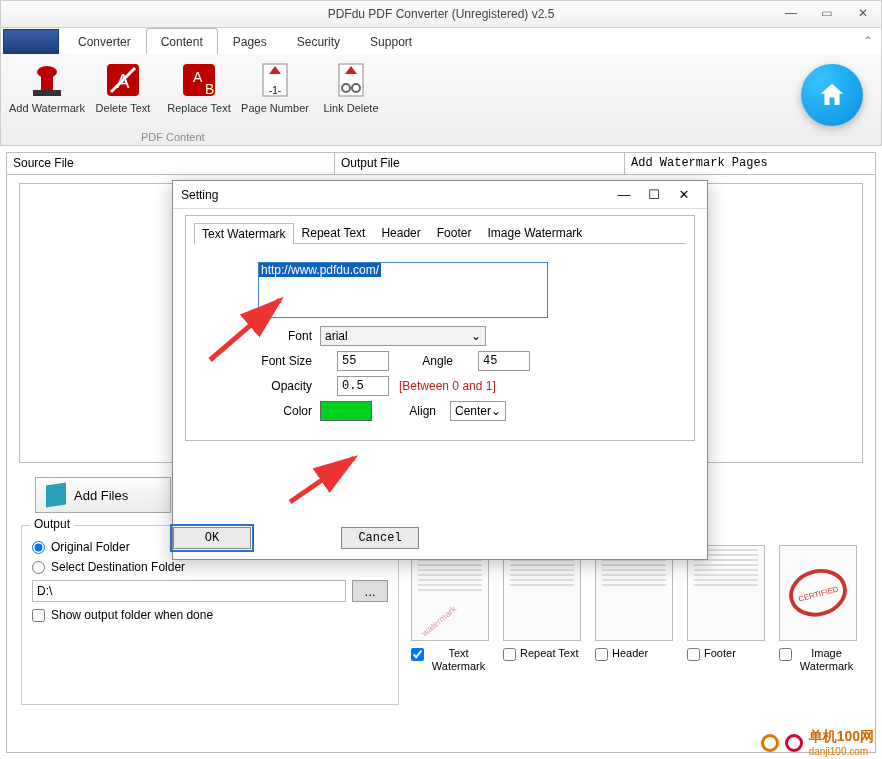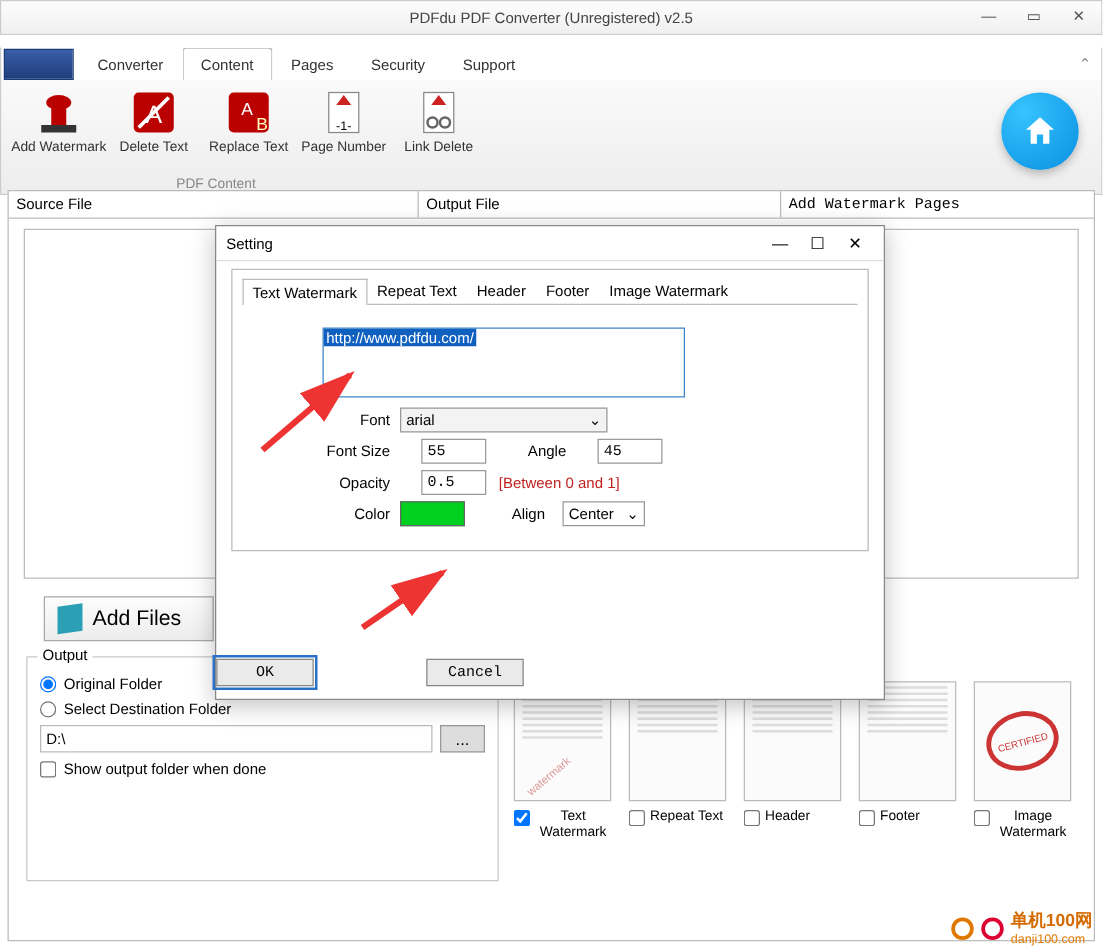--- a/index.html
+++ b/index.html
@@ -3,21 +3,21 @@
 <meta charset="utf-8">
 <style>
 * { box-sizing: border-box; margin: 0; padding: 0; font-family: "Segoe UI", Tahoma, sans-serif; }
 body { background: #fff; width: 882px; height: 759px; position: relative; overflow: hidden; }
 
 .titlebar { height: 28px; background: linear-gradient(#fdfdfd,#f0f0f0); border: 1px solid #ccc; display: flex; align-items: center; position: relative; }
 .titlebar-spacer { flex: 1; }
 .title-text { position: absolute; left: 50%; transform: translateX(-50%); font-size: 12px; color: #444; }
 .win-btn { width: 28px; height: 16px; margin: 0 4px; font-size: 12px; text-align: center; color: #555; cursor: pointer; }
 
-.ribbon-tabs { height: 26px; background: #fff; border-left: 1px solid #ccc; border-right:1px solid #ccc; display: flex; align-items: stretch; margin-top: 10px; }
+.ribbon-tabs { height: 26px; background: #fff; border-left: 1px solid #ccc; border-right:1px solid #ccc; display: flex; align-items: stretch; }
 .file-tab { width: 56px; background: linear-gradient(#3a5fa8,#1e3d7a); border: 1px solid #1a3a7a; margin: 1px 4px 0 2px; }
 .rtab { padding: 0 14px; font-size: 12px; display: flex; align-items: center; color: #333; border: 1px solid transparent; border-bottom: none; cursor: pointer; }
 .rtab.active { background: #fff; border-color: #bbb; border-top-left-radius: 3px; border-top-right-radius: 3px; }
 .collapse-caret { margin-left: auto; margin-right: 8px; color: #888; font-size: 12px; align-self: center; }
 
 .ribbon-body { height: 92px; background: linear-gradient(#fafafa,#ededed); border: 1px solid #ccc; border-top: none; display: flex; align-items: flex-start; padding: 4px 8px; position: relative; }
 .rbtn { width: 76px; text-align: center; font-size: 11px; color: #333; cursor: pointer; }
 .rbtn .ico { width: 40px; height: 40px; margin: 2px auto 2px; }
 .group-label { position: absolute; left: 140px; bottom: 2px; font-size: 11px; color: #888; }
 
@@ -25,21 +25,21 @@
 .home-circle svg { width: 30px; height: 30px; fill: #fff; }
 
 .workarea { position: absolute; left: 6px; right: 6px; top: 152px; bottom: 6px; border: 1px solid #bcbcbc; background: #fff; }
 .cols-header { height: 22px; border-bottom: 1px solid #bcbcbc; display: flex; font-size: 12px; }
 .cols-header div { padding: 3px 6px; border-right: 1px solid #bcbcbc; }
 .col1 { width: 328px; } .col2 { width: 290px; } .col3 { flex:1; border-right:none !important;font-family:Liberation Mono, monospace; }
 
 .dropzone { margin: 8px 12px; height: 280px; border: 1px solid #bcbcbc; display:flex; align-items:center; justify-content:center; }
 .droptext { font-family: Georgia, serif; font-size: 32px; color: #cfe0ef; text-align:center; line-height:1.4; }
 
-.addfiles { position:absolute; left:28px; top:324px; width:136px; height:36px; border:1px solid #a8a8a8; background:linear-gradient(#fdfdfd,#ececec); display:flex; align-items:center; gap:8px; padding:0 10px; font-size:17px; cursor:pointer; }
+.addfiles { position:absolute; left:28px; top:324px; width:136px; height:36px; border:1px solid #a8a8a8; background:linear-gradient(#fdfdfd,#ececec); display:flex; align-items:center; gap:8px; padding:0 10px; font-size:13px; cursor:pointer; }
 .addfiles .fi { width:20px; height:22px; background:#2a9fb5; transform:skewY(-8deg); }
 
 .output-panel { position:absolute; left:14px; top:372px; width:378px; height:180px; border:1px solid #c8c8c8; padding:8px 10px; }
 .output-panel .legend { position:absolute; top:-9px; left:8px; background:#fff; padding:0 4px; font-size:12px; }
 .radio-row, .chk-row { font-size:12px; margin:6px 0; display:flex; align-items:center; gap:6px; }
 .path-row { display:flex; gap:6px; margin:6px 0; }
 .path-row input { flex:1; height:22px; border:1px solid #bbb; font-size:12px; padding:0 4px; }
 .path-row button { width:36px; height:22px; border:1px solid #999; background:#ddd; }
 
 .thumbs { position:absolute; left:404px; top:392px; right:14px; display:flex; gap:14px; }
@@ -64,21 +64,21 @@
 
 .wm-text { margin:18px 0 8px 64px; width:290px; height:56px; border:1px solid #3a84c8; font-family:"Courier New",monospace; font-size:12px; padding:0; }
 .wm-text .sel { background:#1060c0; color:#fff; display:inline-block; padding:0 2px; }
 
 .form-row { display:flex; align-items:center; font-family:"Courier New",monospace; font-size:12px; margin:5px 0 5px 40px; }
 .form-row label { width:78px; text-align:right; margin-right:8px; }
 .form-row input[type=text] { height:20px; border:1px solid #999; font-family:inherit; font-size:12px; padding:0 4px;margin-left:17px; }
 .sel-font { width:166px; height:20px; border:1px solid #999; background:#f3f3f3; font-family:inherit; font-size:12px; padding:0 4px; display:flex; align-items:center; justify-content:space-between; }
 .color-sw { width:52px; height:20px; background:#00d020; border:1px solid #666; }
 .hint { color:#c02020; margin-left:10px; }
-.align-sel { width:66px; height:20px; border:1px solid #999; font-family:inherit; font-size:12px; padding:0 4px; display:flex; align-items:center; justify-content:space-between; margin-left:6px; }
+.align-sel { width:56px; height:20px; border:1px solid #999; font-family:inherit; font-size:12px; padding:0 4px; display:flex; align-items:center; justify-content:space-between; margin-left:6px; }
 
 .dlg-btns { position:absolute; left:0; right:0; bottom:10px; display:flex; justify-content:flex-start; gap:90px; }
 .dlg-btns button { width:78px; height:22px; font-family:"Courier New",monospace; font-size:12px; background:#eaeaea; border:1px solid #888; cursor:pointer; }
 .dlg-btns button.ok { outline:2px solid #2a72c8; outline-offset:1px; }
 .arrow-svg { position:absolute; }
 
 .logo { position:absolute; right:8px; bottom:2px; font-size:14px; color:#d46a00; display:flex; align-items:center; gap:6px; }
 .logo .c { width:18px; height:18px; border:3px solid #e07800; border-radius:50%; display:inline-block; }
 .logo .txt2 { font-size:10px; color:#e07800; display:block; }
 

